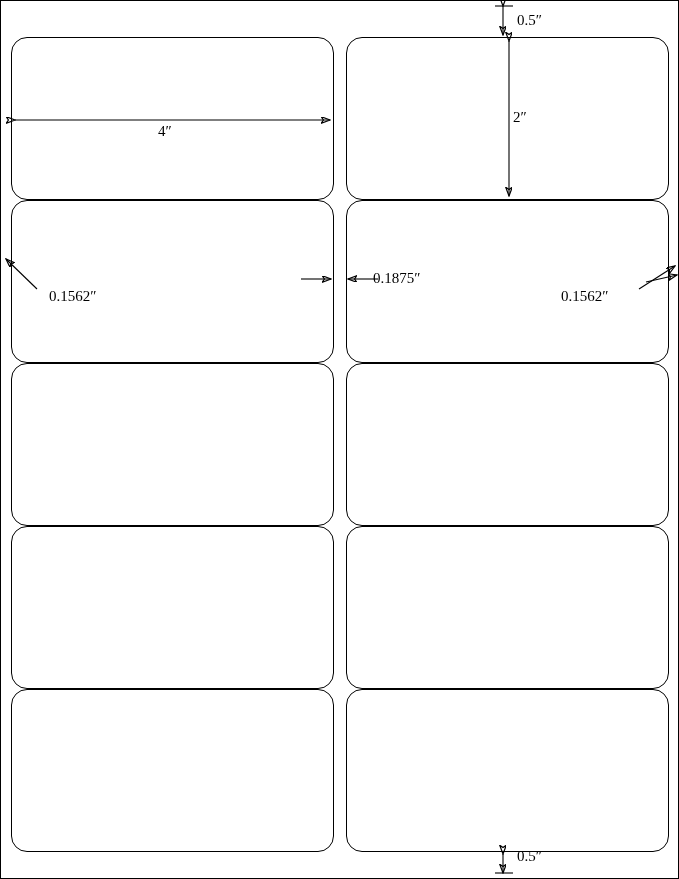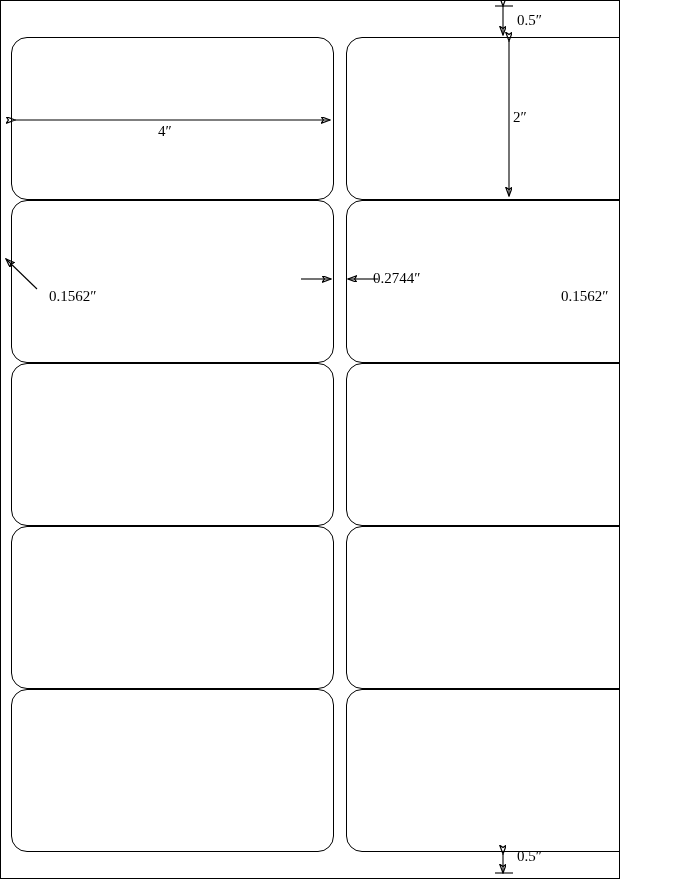--- a/index.html
+++ b/index.html
@@ -5,21 +5,21 @@
   html, body {
     margin: 0;
     padding: 0;
     background: #ffffff;
   }
   body {
     font-family: "Liberation Serif", serif;
   }
   #sheet {
     position: relative;
-    width: 620px;
+    width: 679px;
     height: 879px;
     background: #ffffff;
     border: 1px solid #000000;
     box-sizing: border-box;
     overflow: hidden;
   }
   .label {
     position: absolute;
     box-sizing: border-box;
     border: 1.4px solid #000000;
@@ -95,17 +95,17 @@
     <line x1="645" y1="281" x2="676" y2="274" marker-end="url(#ah)"></line>
 
     <line x1="502" y1="853" x2="502" y2="872" marker-start="url(#ah)" marker-end="url(#ah2)"></line>
     <line x1="494" y1="872" x2="512" y2="872"></line>
   </svg>
 
   <div class="dim-label" style="left:516px; top:12px;">0.5″</div>
   <div class="dim-label" style="left:157px; top:123px;">4″</div>
   <div class="dim-label" style="left:512px; top:109px;">2″</div>
   <div class="dim-label" style="left:48px;  top:288px;">0.1562″</div>
-  <div class="dim-label" style="left:372px; top:270px;">0.2744″</div>
+  <div class="dim-label" style="left:372px; top:270px;">0.1875″</div>
   <div class="dim-label" style="left:560px; top:288px;">0.1562″</div>
   <div class="dim-label" style="left:516px; top:848px;">0.5″</div>
 
 </div>
 
 </body></html>

